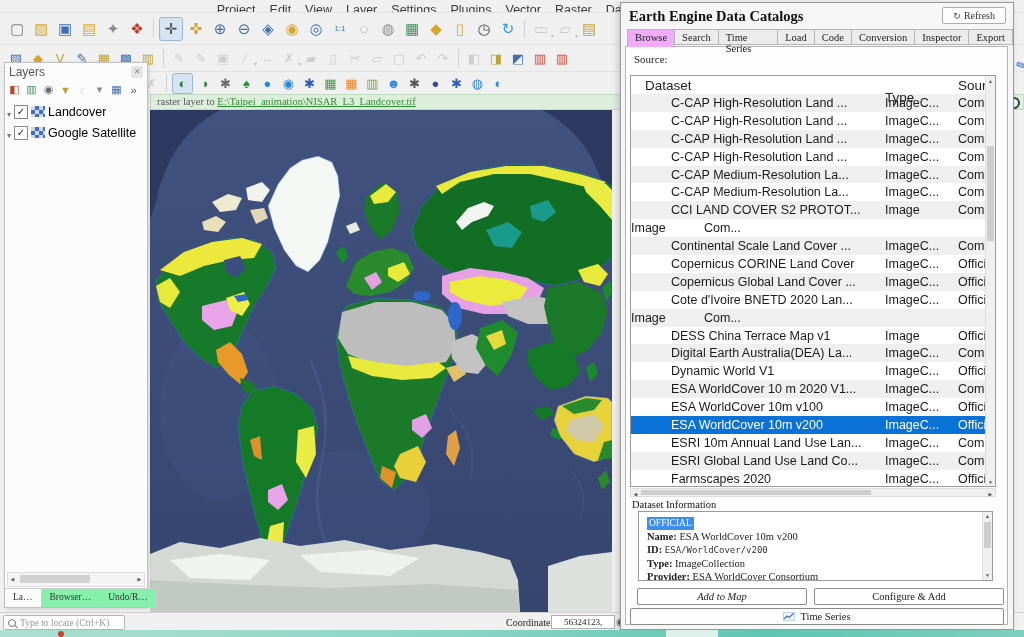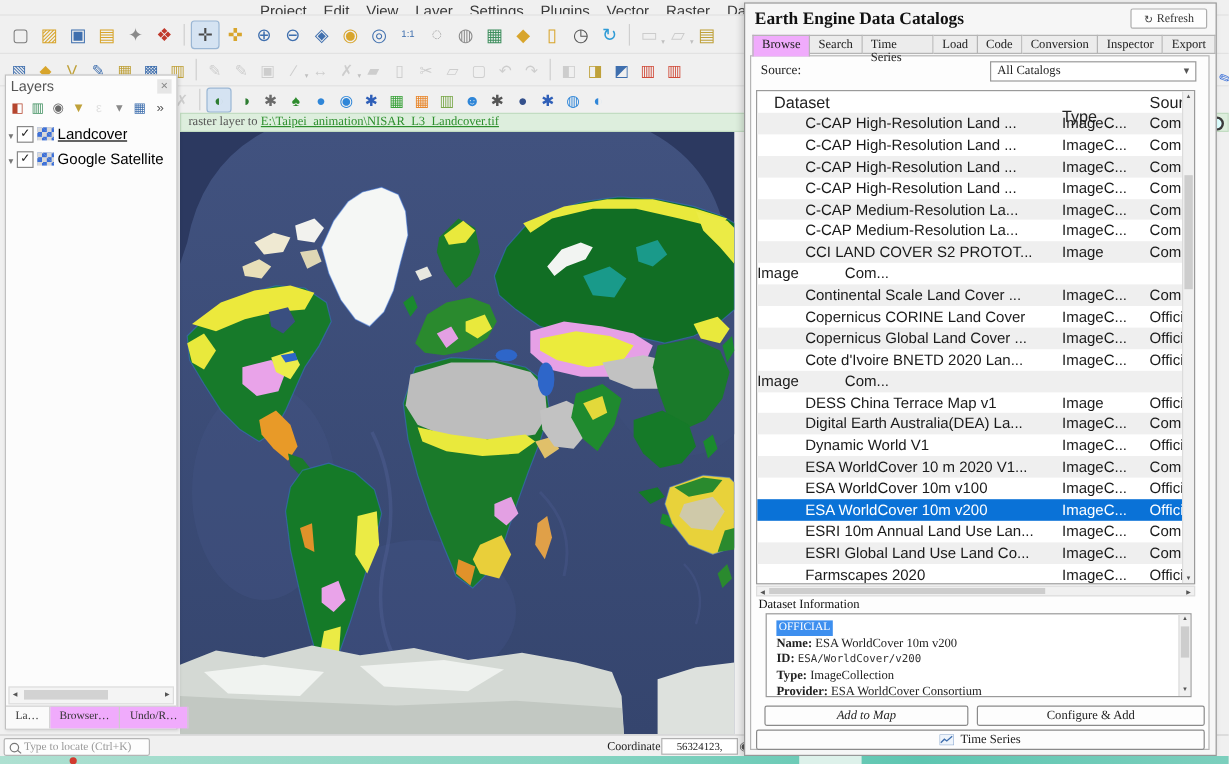--- a/index.html
+++ b/index.html
@@ -47,27 +47,27 @@
   .twisty{flex:none;}
   .twisty::before{content:"▾";font-size:8px;color:#777;}
   .cb{width:12px;height:12px;border:1px solid #888;background:#fff;font-size:10px;line-height:11px;
       text-align:center;color:#222;flex:none;}
   .cb.checked::before{content:"✓";}
   .thumb{width:14px;height:11px;flex:none;
      background-image:linear-gradient(45deg,#3b6fd8 25%,transparent 25%,transparent 75%,#3b6fd8 75%),
                       linear-gradient(45deg,#3b6fd8 25%,#d8d8d8 25%,#d8d8d8 75%,#3b6fd8 75%);
      background-size:8px 8px;background-position:0 0,4px 4px;}
   .lab{font-size:12.5px;color:#000;white-space:nowrap;overflow:hidden;}
-  .lab.active{text-decoration:underline;}
+  .lab.active{}
   .lp-hscroll{position:absolute;left:2px;right:2px;bottom:20px;height:13px;background:#f4f4f4;border:1px solid #ddd;}
   .lp-hscroll .sa.lf{top:1px;} .lp-hscroll .sa.rt{top:1px;}
   .lp-hthumb{position:absolute;left:12px;top:2px;width:70px;height:8px;background:#d2d2d2;}
   .lp-tabs{position:absolute;left:0;right:0;bottom:0;height:18px;display:flex;background:#ededed;
            border-top:1px solid #ccc;font-family:"Liberation Serif",serif;}
-  .lp-tab{font-size:9.5px;color:#333;padding:3px 8px 0;border-right:1px solid #ccc;background:#f0abfc;}
+  .lp-tab{font-size:9.5px;color:#333;padding:3px 8px 0;border-right:1px solid #ccc;background:#86efac;}
   .lp-tab.active{background:#fafafa;}
   
   .statusbar{position:absolute;left:0;top:612px;width:100%;height:18px;background:#f0f0f0;
              border-top:1px solid #d0d0d0;z-index:2;font-family:"Liberation Serif",serif;}
   .locate{position:absolute;left:3px;top:2px;width:112px;height:13px;border:1px solid #b5b5b5;border-radius:2px;
           background:#fdfdfd;display:flex;align-items:center;gap:4px;padding:0 4px;}
   .mag{width:6px;height:6px;border:1.2px solid #777;border-radius:50%;position:relative;flex:none;}
   .mag::after{content:"";position:absolute;width:4px;height:1.2px;background:#777;right:-3px;bottom:-2px;transform:rotate(40deg);}
   .ph{font-size:9.5px;color:#999;white-space:nowrap;}
   .coord-label{position:absolute;left:506px;top:4px;font-size:10px;color:#222;}
@@ -391,24 +391,20 @@
       <span class="ee-tab">Search</span>
       <span class="ee-tab">Time Series</span>
       <span class="ee-tab">Load</span>
       <span class="ee-tab">Code</span>
       <span class="ee-tab">Conversion</span>
       <span class="ee-tab">Inspector</span>
       <span class="ee-tab">Export</span>
     </div>
   <div class="ee-frame">
     <span class="src-label">Source:</span>
-    <div class="combo">
-      <span>All Catalogs</span>
-      <span class="dd"></span>
-    </div>
     <div class="tablewrap">
       <div class="thead">
         <span class="c1">Dataset</span>
         <span class="c2">Type</span>
         <span class="c3">Source</span>
       </div>
       <div id="tbody">
           <div class="trow alt">
             <span class="c1">C-CAP High-Resolution Land ...</span>
             <span class="c2">ImageC...</span>

